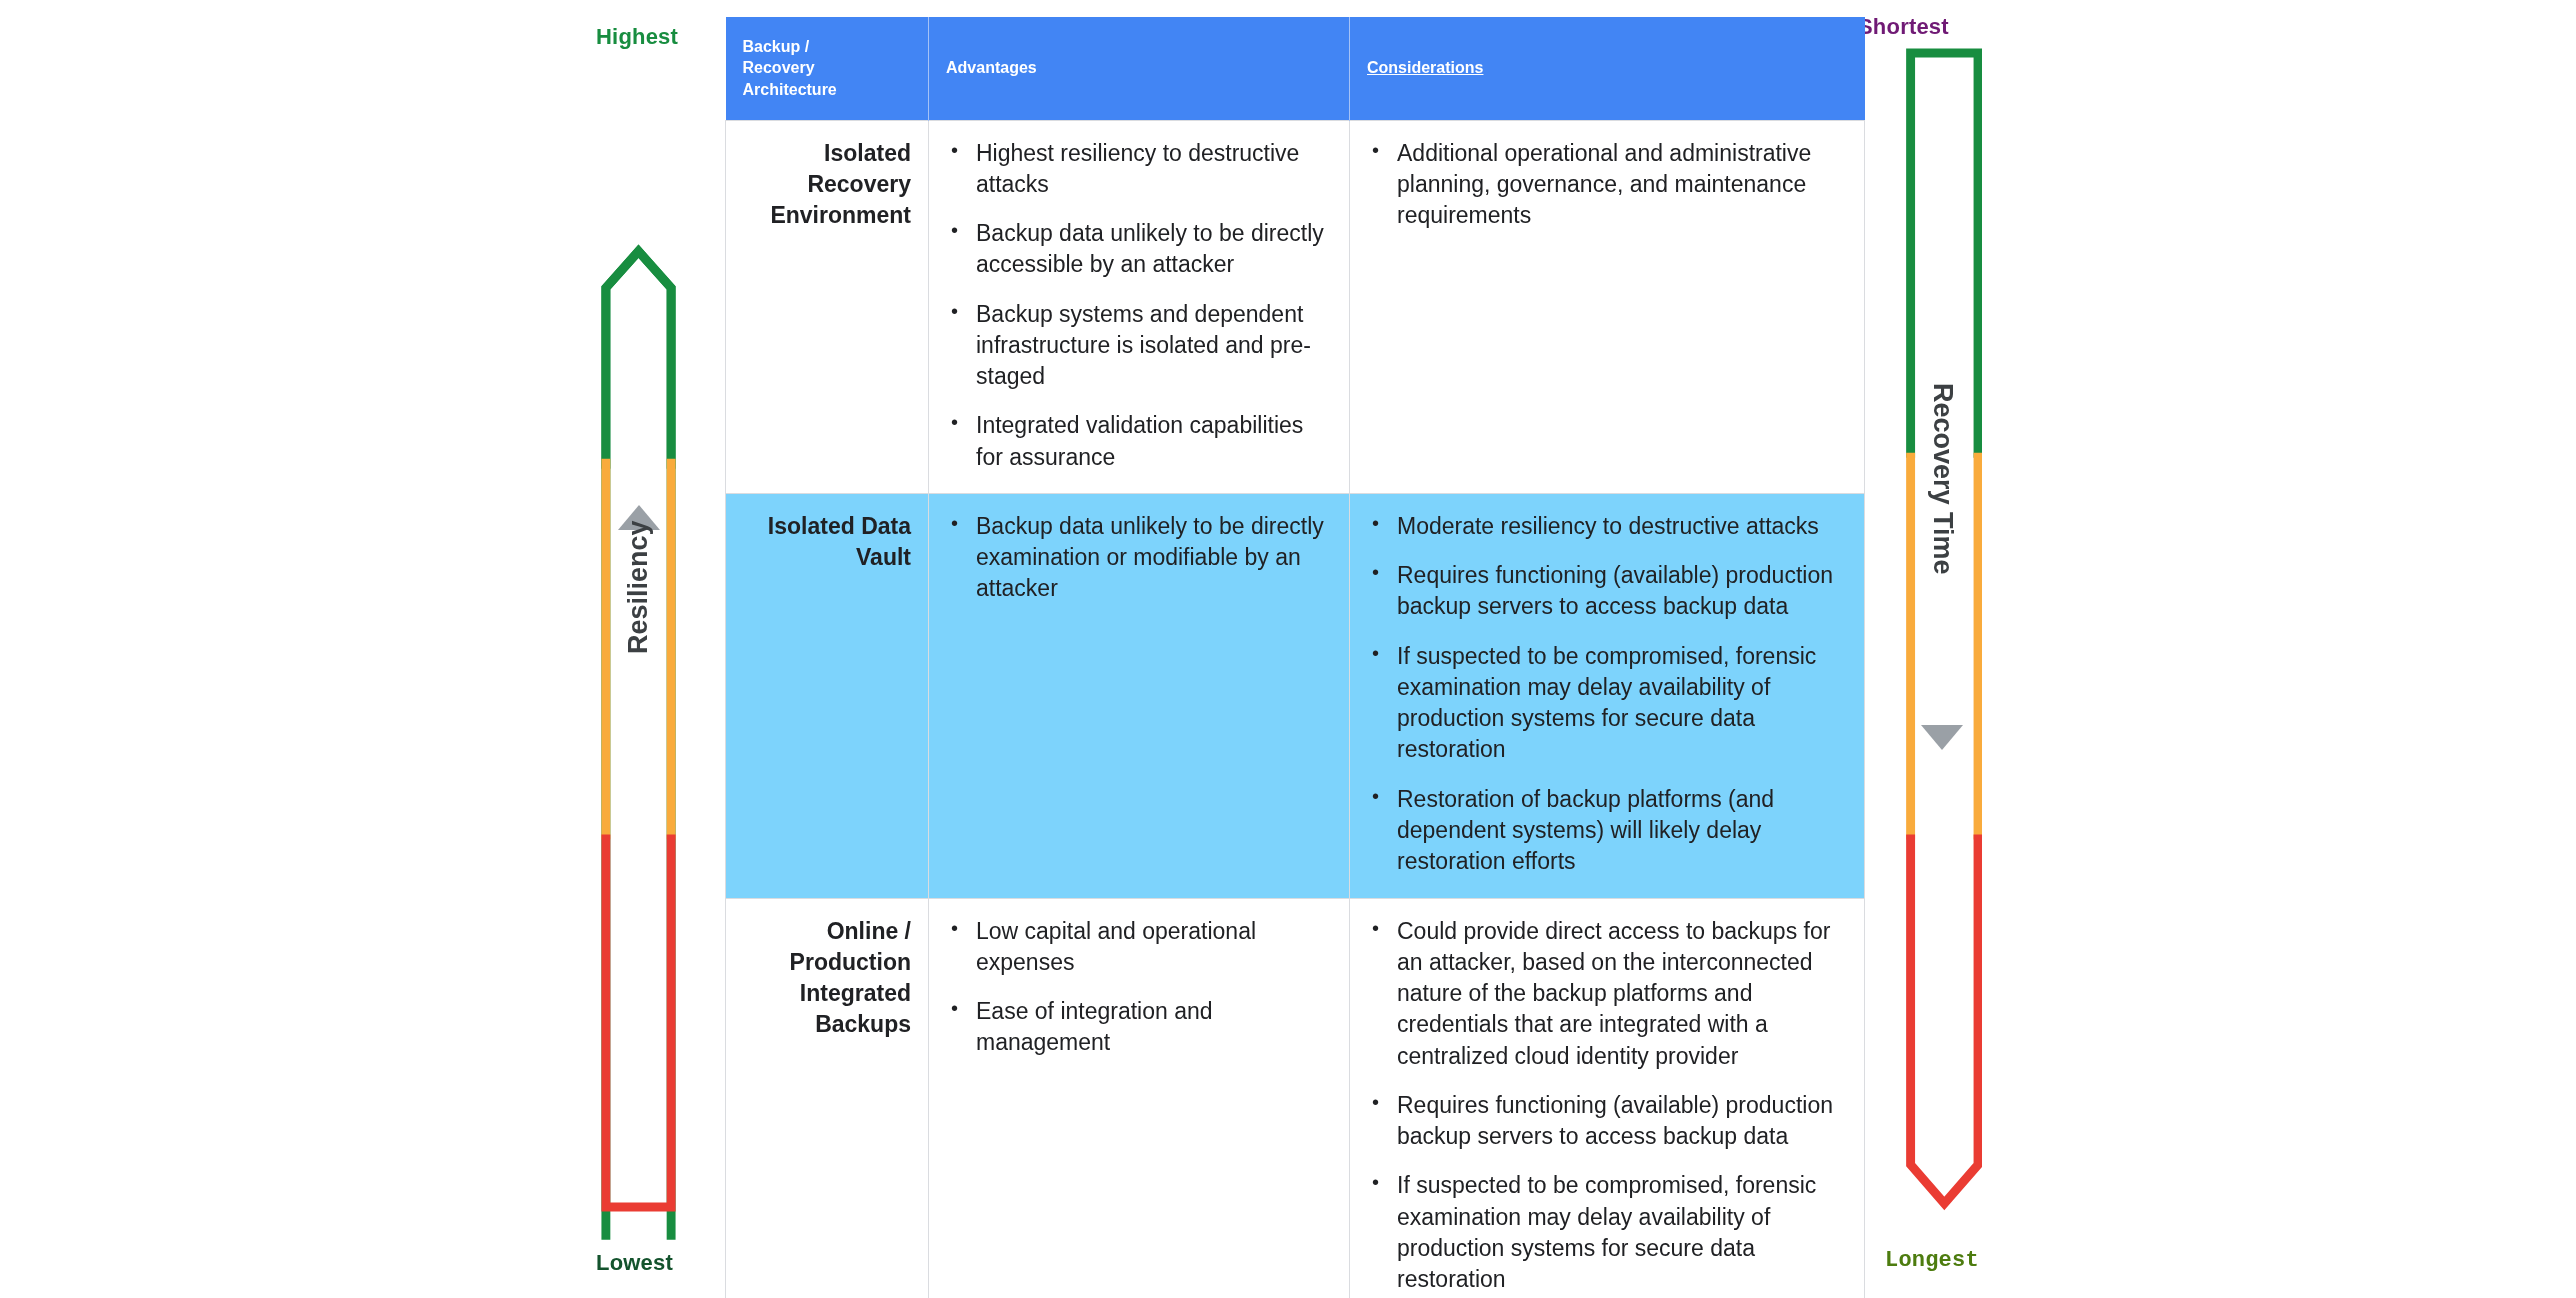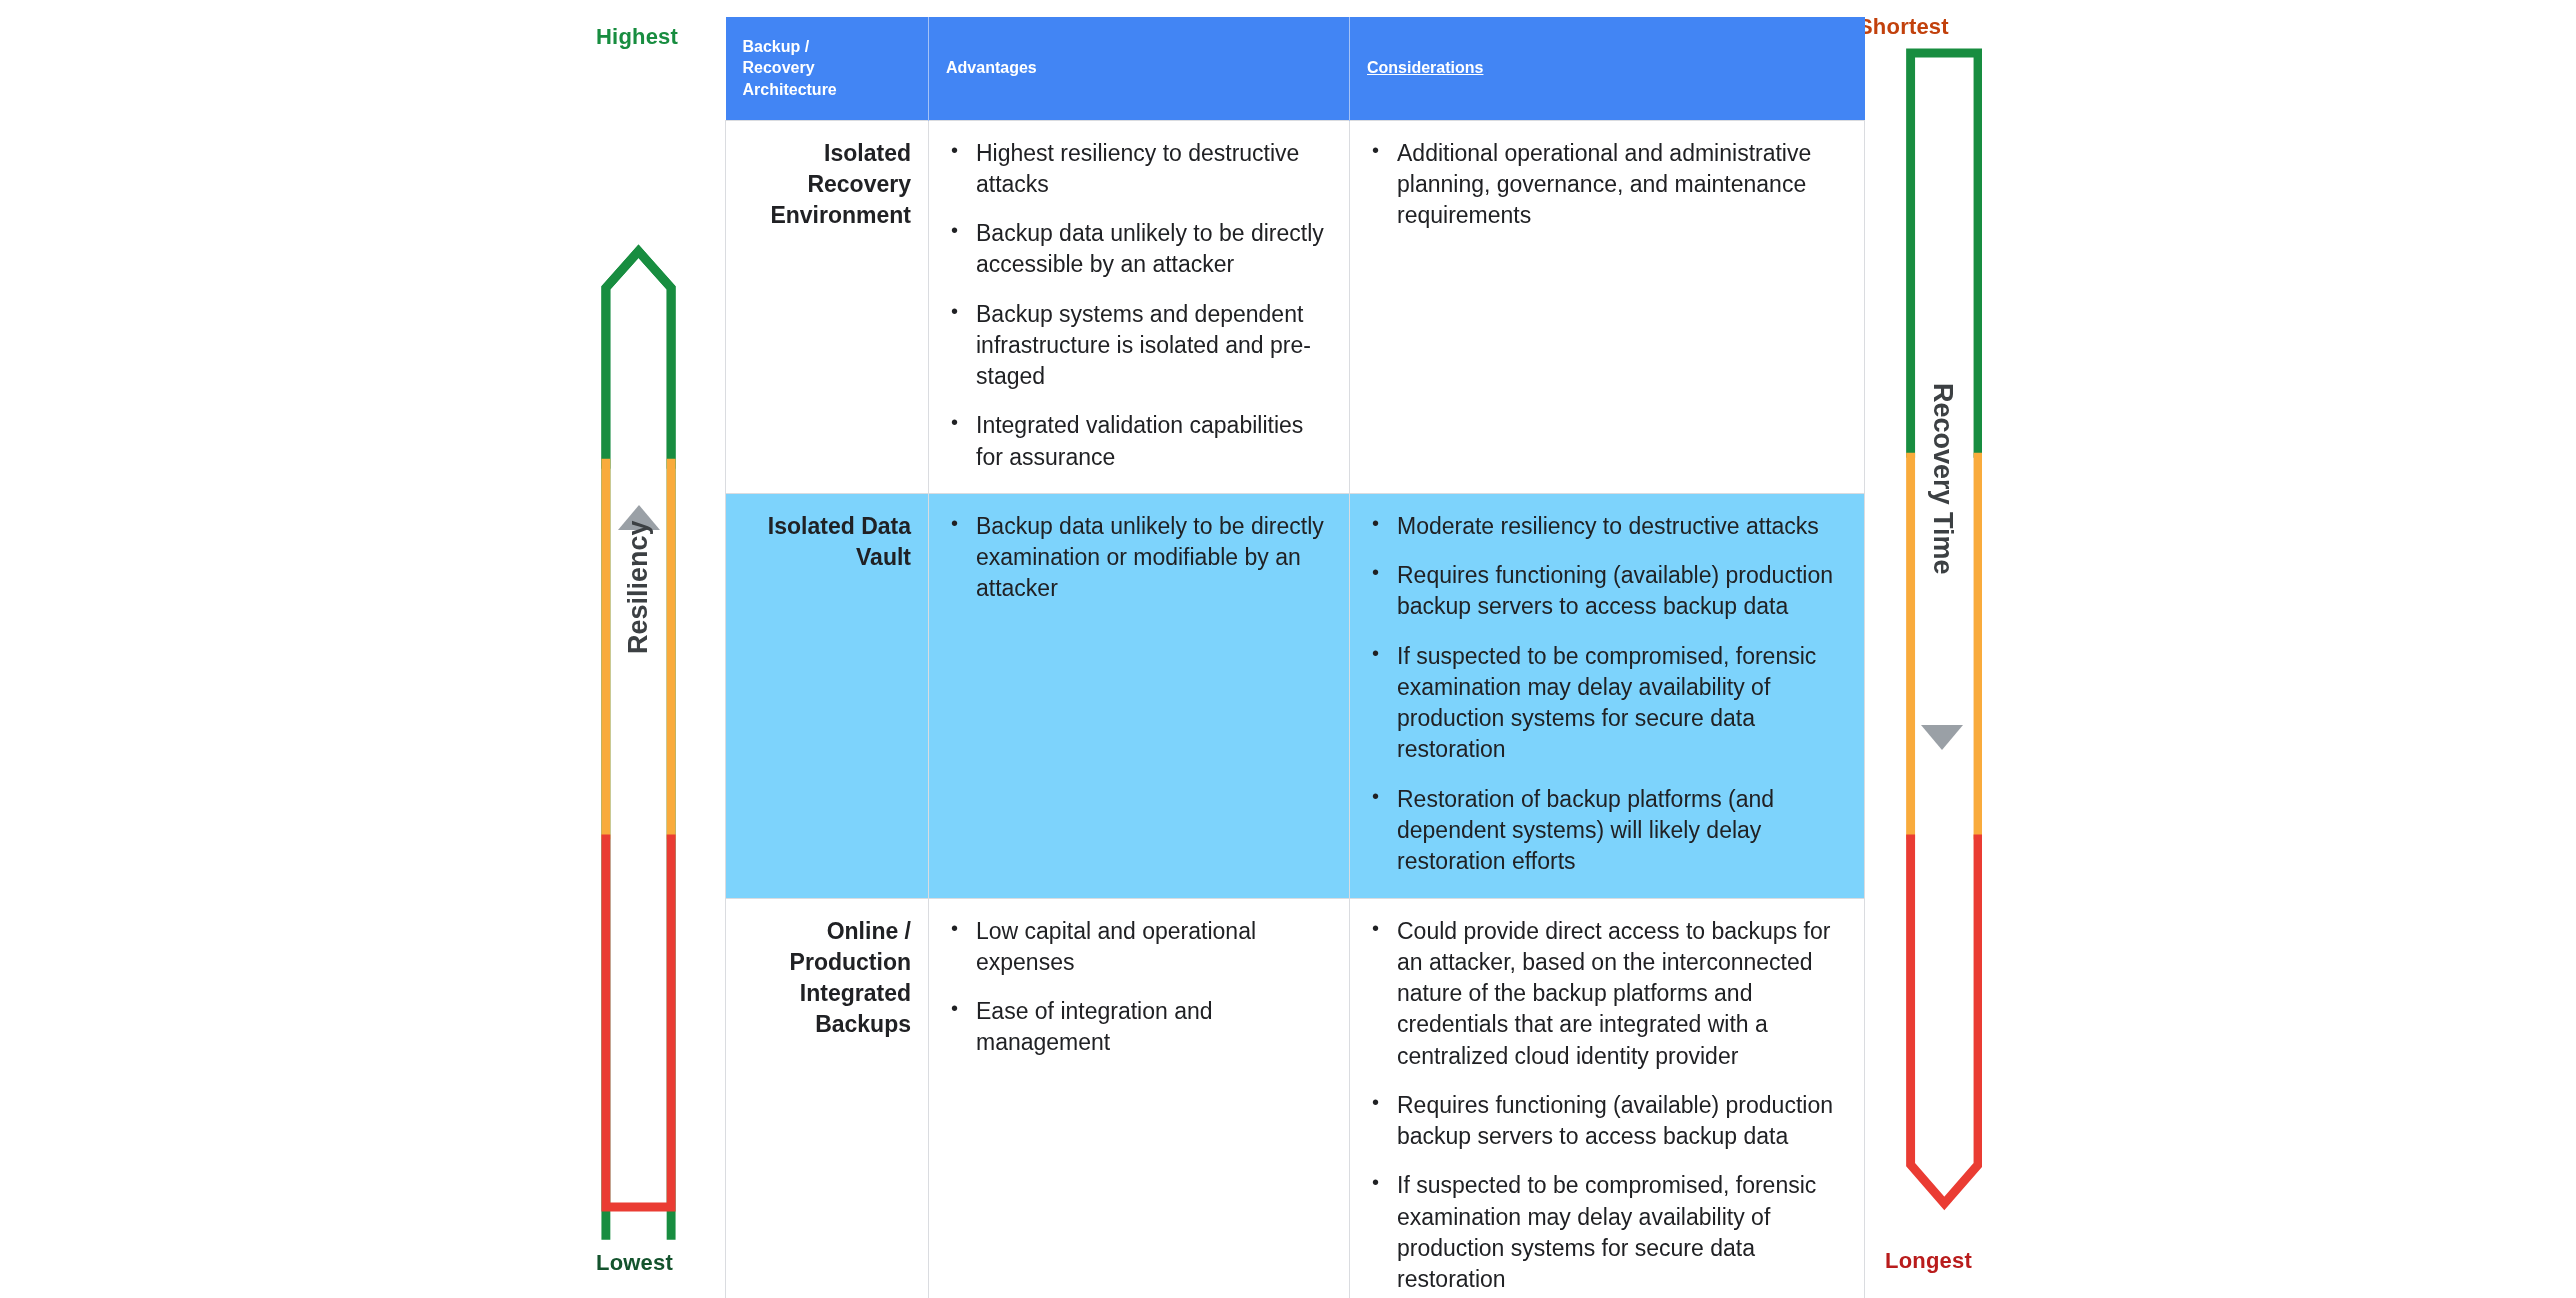--- a/index.html
+++ b/index.html
@@ -158,38 +158,38 @@
     </div>
 
     <div class="tri up" style="top:505px;"></div>
     <div class="axis-label left" style="top:596px; transform: rotate(-90deg);">Resiliency</div>
 
     <div class="scale-cap" style="top:1250px; color:#14532d;">Lowest</div>
   </div>
 
   <div class="scale" id="right-scale" style="left:1863px; top:0;">
 
-    <div class="scale-cap" style="top:14px; color:#c2410c; width:149px; left:-5px;">Shortest</div>
+    <div class="scale-cap" style="top:14px; color:#701a75; width:149px; left:-5px;">Shortest</div>
 
     <div class="gauge" style="top:40px; width:119px;">
       <svg width="119" height="1222" viewBox="0 0 120 1230" aria-hidden="true">
 
         <path d="M48 420 L48 12 L116 12 L116 420" fill="none" stroke="#188d40" stroke-width="9"></path>
 
         <line x1="48" y1="415" x2="48" y2="805" stroke="#f9ab3c" stroke-width="9"></line>
         <line x1="116" y1="415" x2="116" y2="805" stroke="#f9ab3c" stroke-width="9"></line>
 
         <path d="M48 800 L48 1133 L82 1172 L116 1133 L116 800" fill="none" stroke="#ea3c33" stroke-width="9"></path>
       </svg>
     </div>
 
     <div class="axis-label" style="top:427px; left:20px; width:119px; transform: rotate(90deg);">Recovery Time</div>
     <div class="tri down" style="top:725px; left:58px; margin-left:0;"></div>
 
-    <div class="scale-cap" style="top:1248px; color:#b91c1c; width:149px; left:22px;">Longest</div>
+    <div class="scale-cap" style="top:1248px; color:#4d7c0f; width:149px; left:22px;font-family:Liberation Mono, monospace;">Longest</div>
   </div>
 
   <div id="tbl-wrap">
     <table class="cmp">
       <colgroup>
           <col class="c1">
           <col class="c2">
           <col class="c3">
         </colgroup>
       <thead>

